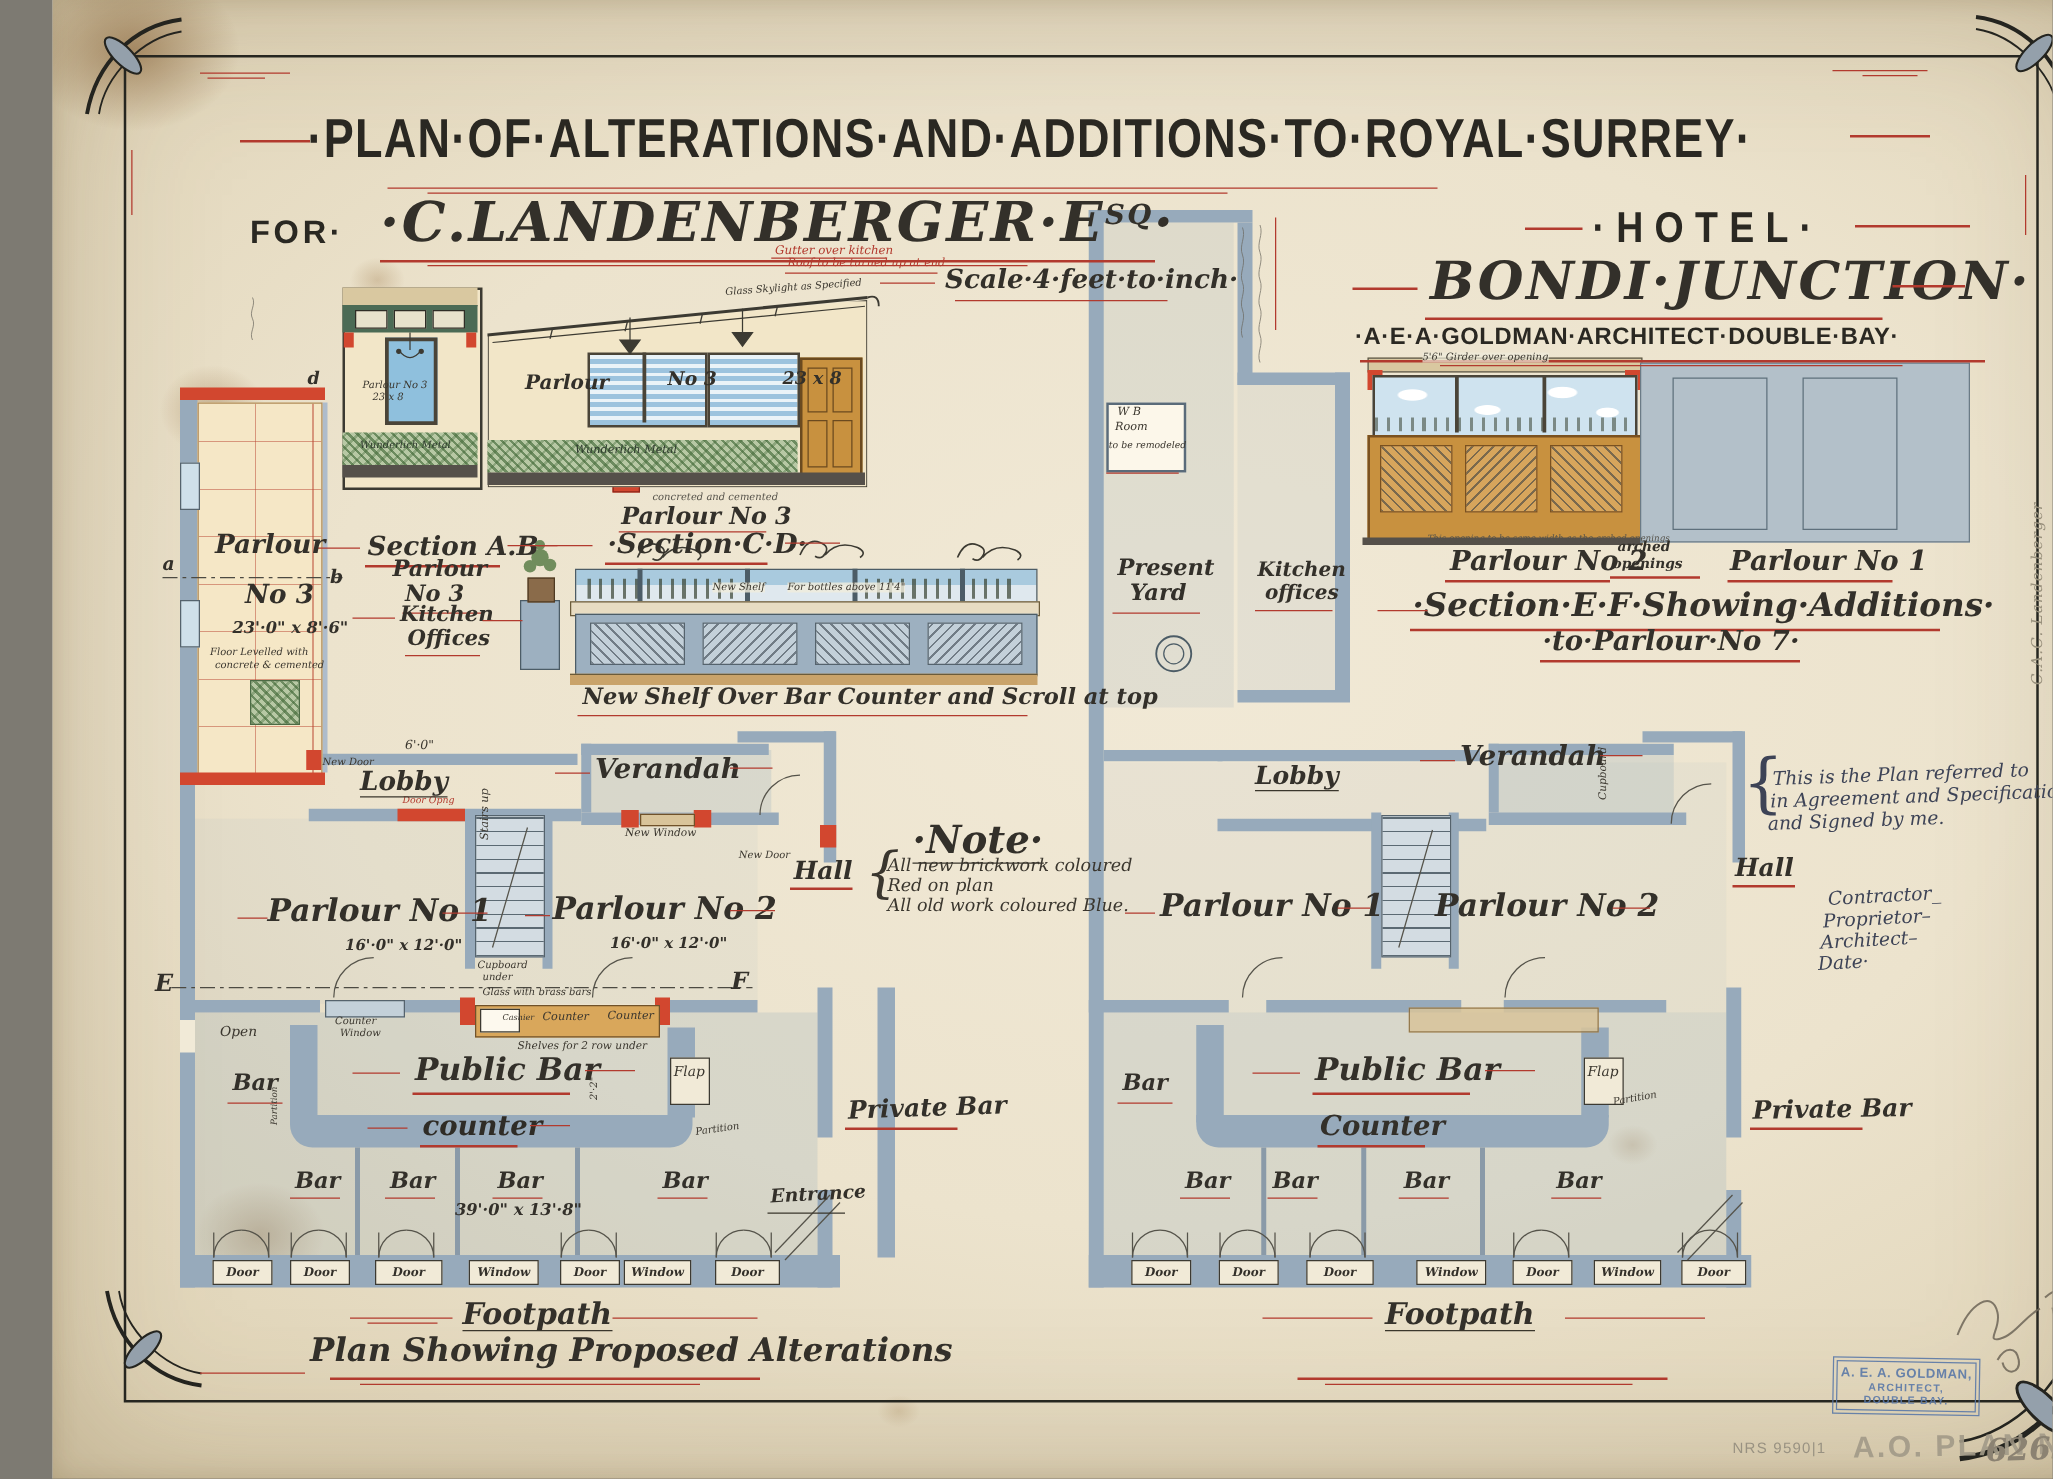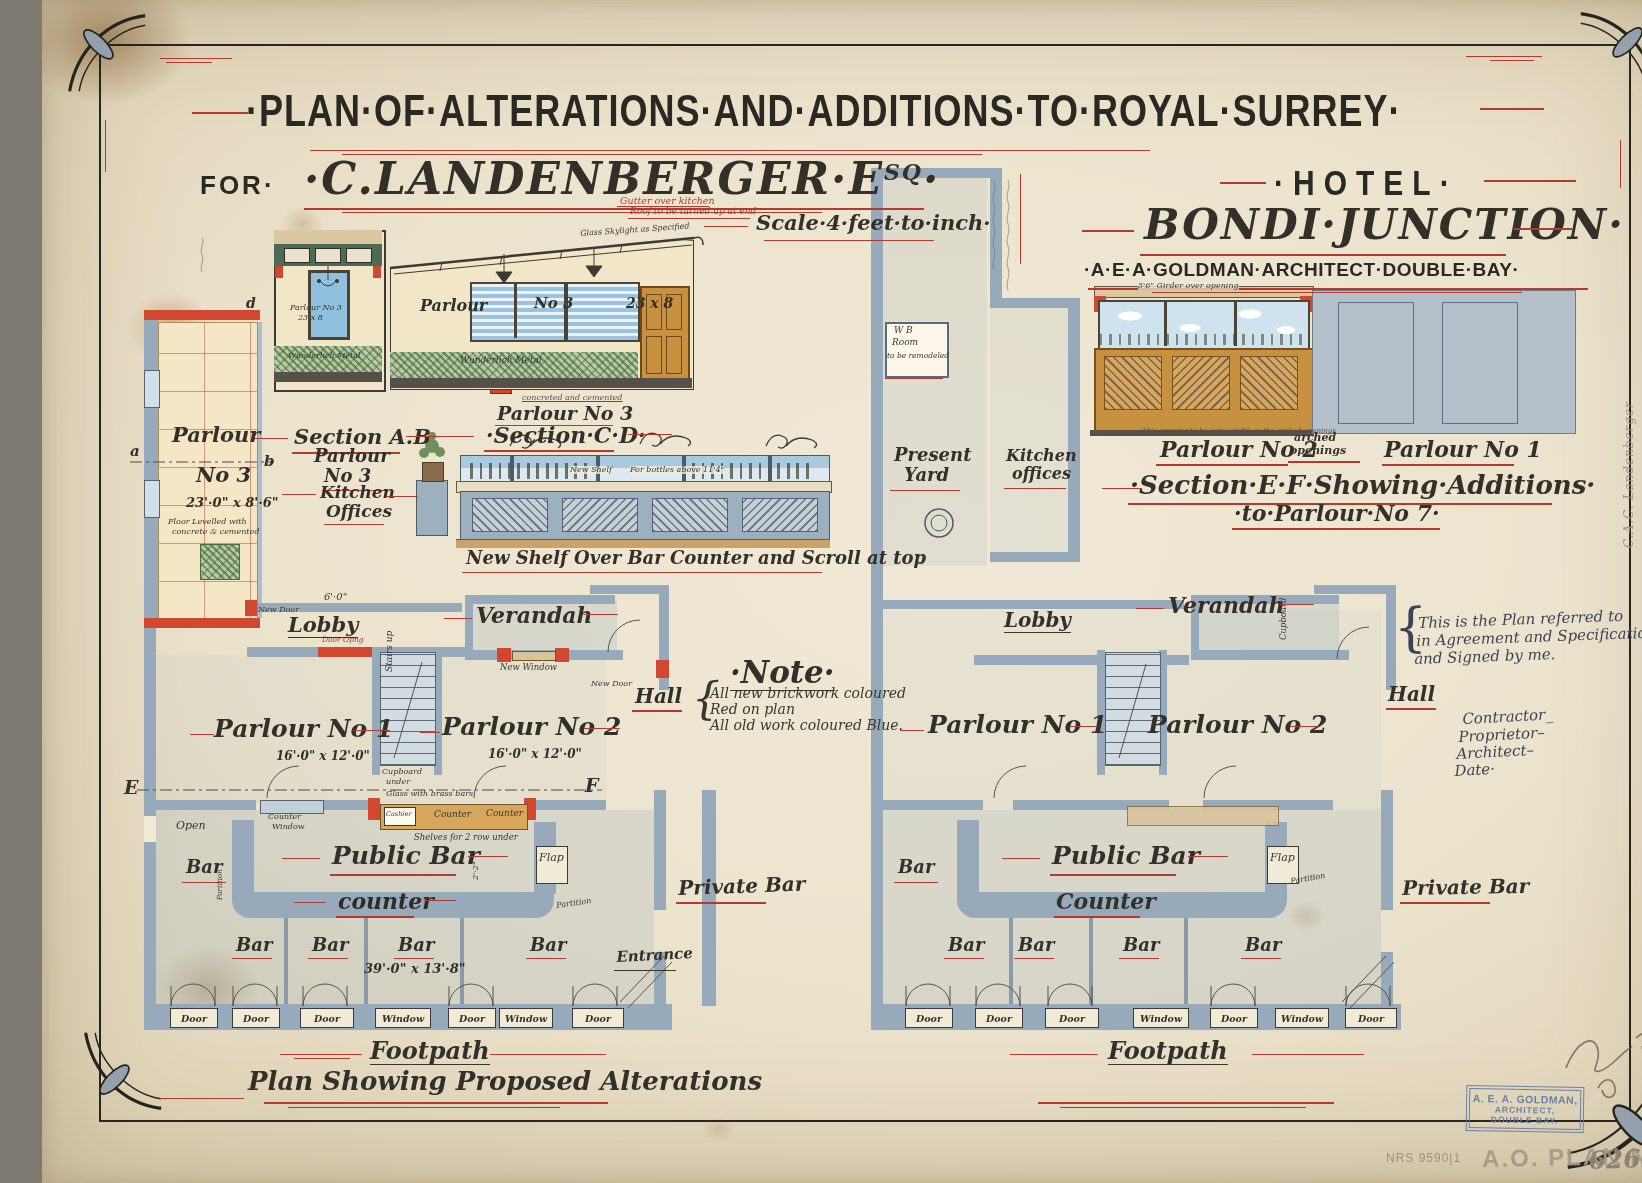--- a/index.html
+++ b/index.html
@@ -121,21 +121,21 @@
   <div class="box" style="left:604px;top:294px;width:14px;height:34px;border:1.5px solid #6b4a1f;"></div>
   <div class="box" style="left:624px;top:294px;width:14px;height:34px;border:1.5px solid #6b4a1f;"></div>
   <div class="box" style="left:604px;top:336px;width:14px;height:36px;border:1.5px solid #6b4a1f;"></div>
   <div class="box" style="left:624px;top:336px;width:14px;height:36px;border:1.5px solid #6b4a1f;"></div>
   <div class="box greenp" style="left:348px;top:352px;width:248px;height:26px;"></div>
   <div class="box" style="left:348px;top:378px;width:302px;height:10px;background:#55504a;"></div>
   <div class="t hw" style="left:378px;top:298px;font-size:16px;">Parlour</div>
   <div class="t hw" style="left:492px;top:296px;font-size:15px;">No 3</div>
   <div class="t hw" style="left:584px;top:296px;font-size:14px;">23 x 8</div>
   <div class="t sm" style="left:418px;top:356px;font-size:9px;color:#2e3a2e;">Wunderlich Metal</div>
-  <div class="t sm" style="left:480px;top:394px;font-size:8px;color:#55524a;text-decoration:underline;">concreted and cemented</div>
+  <div class="t sm" style="left:480px;top:394px;font-size:8px;color:#55524a;">concreted and cemented</div>
   <div class="t hw" style="left:455px;top:404px;font-size:19px;">Parlour No 3</div>
   <div class="rl" style="left:453px;top:425px;width:118px;"></div>
   <div class="t hw" style="left:444px;top:424px;font-size:22px;">·Section·C·D·</div>
   <div class="rl" style="left:442px;top:450px;width:130px;height:1.5px;"></div>
   <div class="rl" style="left:388px;top:436px;width:44px;"></div>
   <div class="rl" style="left:586px;top:434px;width:44px;"></div>
 
   <div class="box" style="left:374px;top:480px;width:30px;height:54px;background:#9db0c0;border:1.5px solid #4c5c66;"></div>
   <div class="box" style="left:380px;top:462px;width:20px;height:18px;background:#8a6b4a;border:1px solid #4f3a22;"></div>
   <div class="box" style="left:418px;top:455px;width:368px;height:26px;background:linear-gradient(#a9cade 0 12px,#dfe8ee 12px);border:1.5px solid #4c5c66;"></div>
@@ -279,21 +279,21 @@
   <div class="rl" style="left:542px;top:728px;width:36px;"></div>
   <div class="t sm vt" style="left:352px;top:672px;font-size:9px;">Stairs up</div>
   <div class="t sm" style="left:340px;top:768px;font-size:8px;">Cupboard</div>
   <div class="t sm" style="left:344px;top:778px;font-size:8px;">under</div>
   <div class="t hw" style="left:82px;top:778px;font-size:19px;">E</div>
   <div class="t hw" style="left:543px;top:776px;font-size:19px;">F</div>
   <div class="t sm" style="left:134px;top:820px;font-size:11px;">Open</div>
   <div class="t sm" style="left:226px;top:813px;font-size:8px;">Counter</div>
   <div class="t sm" style="left:230px;top:823px;font-size:8px;">Window</div>
   <div class="t sm" style="left:344px;top:790px;font-size:8px;">Glass with brass bars</div>
-  <div class="t sm" style="left:344px;top:811px;font-size:6.5px;">Cashier</div>
+  <div class="t sm" style="left:344px;top:811px;font-size:6.5px;padding-left:16px;">Cashier</div>
   <div class="t sm" style="left:392px;top:810px;font-size:9px;">Counter</div>
   <div class="t sm" style="left:444px;top:809px;font-size:9px;">Counter</div>
   <div class="t sm" style="left:372px;top:833px;font-size:8.5px;">Shelves for 2 row under</div>
   <div class="t hw" style="left:144px;top:858px;font-size:18px;">Bar</div>
   <div class="rl" style="left:140px;top:882px;width:44px;"></div>
   <div class="t hw" style="left:290px;top:843px;font-size:25px;">Public Bar</div>
   <div class="rl" style="left:288px;top:874px;width:126px;height:1.5px;"></div>
   <div class="rl" style="left:240px;top:858px;width:38px;"></div>
   <div class="rl" style="left:426px;top:856px;width:40px;"></div>
   <div class="t sm" style="left:497px;top:852px;font-size:11px;">Flap</div>

